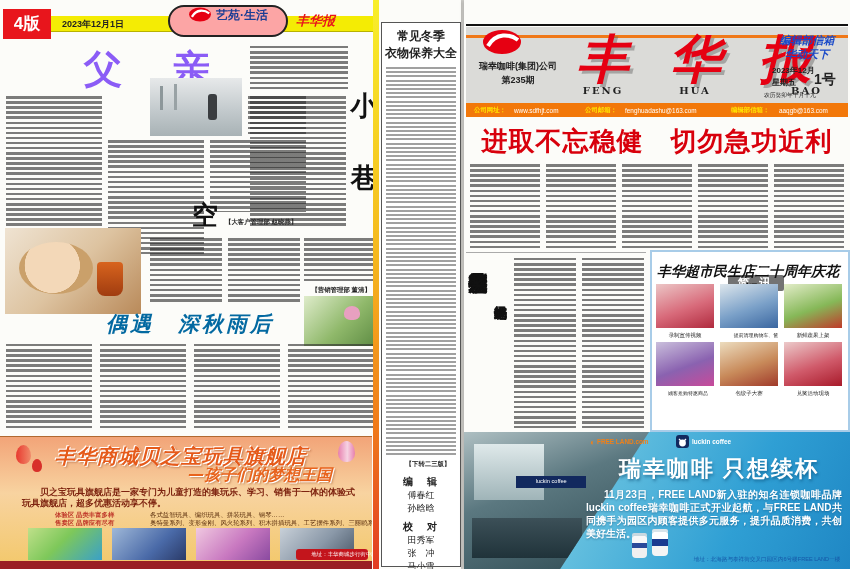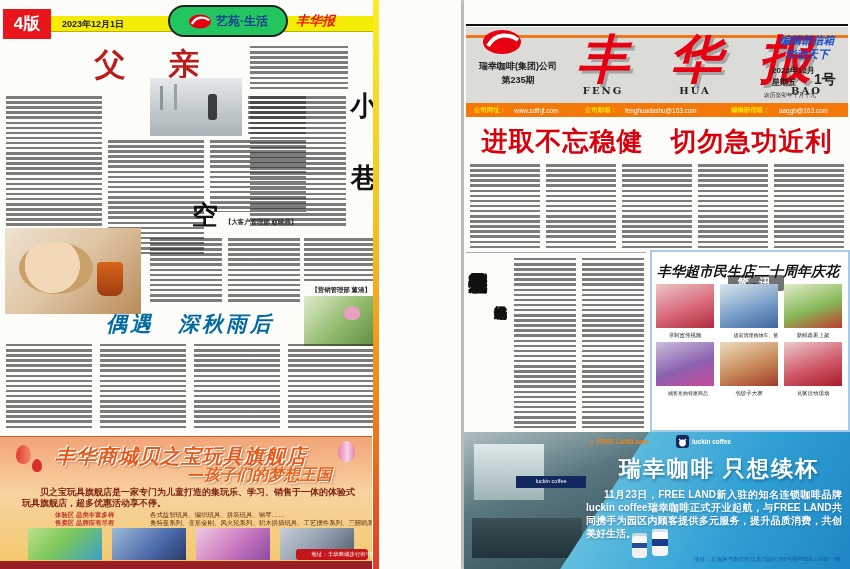--- a/index.html
+++ b/index.html
@@ -21,32 +21,32 @@
 </head>
 <body>
 
 <div class="canvas">
 
   <div class="abs page" style="left:0;top:0;width:461px;height:569px;">
 
     <div class="abs" style="left:51px;top:16px;width:322px;height:15px;background:#f4ec04;border-bottom:1px solid #b8b200;"></div>
     <div class="abs c" style="left:3px;top:9px;width:48px;height:30px;background:#e8151c;color:#fff;font-weight:bold;font-size:17px;line-height:30px;">4版</div>
     <div class="abs" style="left:62px;top:18px;font-size:9px;font-weight:bold;color:#222;">2023年12月1日</div>
-    <div class="abs" style="left:168px;top:5px;width:116px;height:28px;background:#22c55e;border:2px solid #222;border-radius:16px;display:flex;align-items:center;justify-content:center;gap:4px;">
+    <div class="abs" style="left:168px;top:5px;width:116px;height:28px;background:#fca5a5;border:2px solid #222;border-radius:16px;display:flex;justify-content:center;gap:4px;">
       <span style="display:inline-block;width:24px;height:15px;">
         <svg width="24" height="15" viewBox="0 0 40 26">
             <ellipse cx="20" cy="13" rx="19" ry="12" fill="#e60012"></ellipse>
             <path d="M6 17 C14 3 28 5 36 11" stroke="#fff" stroke-width="4" fill="none"></path>
           </svg>
       </span>
       <span style="font-size:12px;font-weight:bold;color:#1b3d94;">艺苑·生活</span>
     </div>
     <div class="abs serif" style="left:296px;top:12px;font-size:13px;font-weight:bold;font-style:italic;color:#e8151c;">丰华报</div>
 
-    <div class="abs c serif" style="left:20px;top:44px;width:260px;font-size:31px;font-weight:bold;color:#b91c1c;letter-spacing:6px;">父　亲</div>
+    <div class="abs c serif" style="left:20px;top:44px;width:260px;font-size:38px;font-weight:bold;color:#8b5cf6;letter-spacing:6px;">父　亲</div>
     <div class="abs sim" style="left:6px;top:96px;width:96px;height:158px;"></div>
     <div class="abs photo" style="left:150px;top:78px;width:92px;height:58px;background:linear-gradient(180deg,#e7e9ea 0%,#c3cacd 55%,#a8b2b5 100%);">
       <div class="abs" style="left:58px;top:16px;width:9px;height:26px;background:#3a3d40;border-radius:3px;"></div>
       <div class="abs" style="left:10px;top:8px;width:3px;height:24px;background:#8d979a;"></div>
       <div class="abs" style="left:24px;top:6px;width:3px;height:26px;background:#99a2a5;"></div>
     </div>
     <div class="abs sim" style="left:108px;top:140px;width:96px;height:114px;"></div>
     <div class="abs sim" style="left:210px;top:140px;width:96px;height:72px;"></div>
     <div class="abs sim" style="left:248px;top:96px;width:58px;height:40px;"></div>
     <div class="abs r" style="left:186px;top:216px;width:120px;font-size:8px;font-weight:bold;"><span class="tiny">【大客户管理部 赵晓燕】</span></div>
@@ -90,20 +90,33 @@
       <div class="abs" style="left:150px;top:81px;width:222px;font-size:8px;color:#5a2d0c;white-space:nowrap;overflow:hidden;"><span class="tinyl">奥特曼系列、变形金刚、风火轮系列、积木拼插玩具、工艺摆件系列、三丽鸥系列、贴卡系列、各式合金车模……</span></div>
       <div class="abs photo" style="left:28px;top:91px;width:74px;height:32px;background:linear-gradient(135deg,#bfe08a 0%,#7ec85a 45%,#3aa0c8 100%);"></div>
       <div class="abs photo" style="left:112px;top:91px;width:74px;height:32px;background:linear-gradient(135deg,#9fb8d8 0%,#4a6aa8 60%,#2a3a68 100%);"></div>
       <div class="abs photo" style="left:196px;top:91px;width:74px;height:32px;background:linear-gradient(135deg,#f0c8e0 0%,#c878c0 55%,#8a4aa0 100%);"></div>
       <div class="abs photo" style="left:280px;top:91px;width:74px;height:32px;background:linear-gradient(135deg,#c8d0d8 0%,#8a98a8 55%,#4a5868 100%);"></div>
       <div class="abs c" style="left:296px;top:112px;width:72px;height:11px;background:#c3151c;border-radius:3px;color:#fff;font-size:8px;line-height:11px;white-space:nowrap;"><span class="tiny" style="transform:scale(.68);">地址：丰华商城步行街中段</span></div>
     </div>
     <div class="abs" style="left:0;top:561px;width:372px;height:8px;background:#9a1f24;"></div>
 
     <div class="abs" style="left:373px;top:0;width:6px;height:569px;background:linear-gradient(180deg,#f8ef2a 0%,#f5b81e 45%,#ef7a1a 75%,#e23b25 100%);"></div>
+    <div class="abs" style="left:381px;top:22px;width:78px;height:543px;background:#fff;border:1px solid #555;">
+      <div class="c serif" style="margin-top:5px;font-size:12px;font-weight:bold;">常见冬季</div>
+      <div class="c serif" style="font-size:12px;font-weight:bold;">衣物保养大全</div>
+      <div class="sim-light" style="margin:5px 4px 0 4px;height:388px;"></div>
+      <div class="r" style="margin:3px 4px 0 0;font-size:8px;font-weight:bold;"><span class="tiny">【下转二三版】</span></div>
+      <div class="c serif" style="margin-top:6px;font-size:10px;font-weight:bold;letter-spacing:2px;">编　辑</div>
+      <div class="c serif" style="font-size:9px;">傅春红</div>
+      <div class="c serif" style="font-size:9px;">孙晗晗</div>
+      <div class="c serif" style="margin-top:5px;font-size:10px;font-weight:bold;letter-spacing:2px;">校　对</div>
+      <div class="c serif" style="font-size:9px;">田秀军</div>
+      <div class="c serif" style="font-size:9px;">张　冲</div>
+      <div class="c serif" style="font-size:9px;">马小雪</div>
+    </div>
   </div>
 
   <div class="abs page" style="left:464px;top:0;width:386px;height:569px;">
 
     <div class="abs" style="left:2px;top:24px;width:382px;height:2px;background:#111;"></div>
 
     <div class="abs" style="left:2px;top:27px;width:382px;height:76px;background:#dbdbd8;">
       <div class="abs" style="left:0;top:8px;width:382px;height:3px;background:#f07818;"></div>
       <div class="abs" style="left:14px;top:2px;">
         <svg width="44" height="26" viewBox="0 0 40 26">

